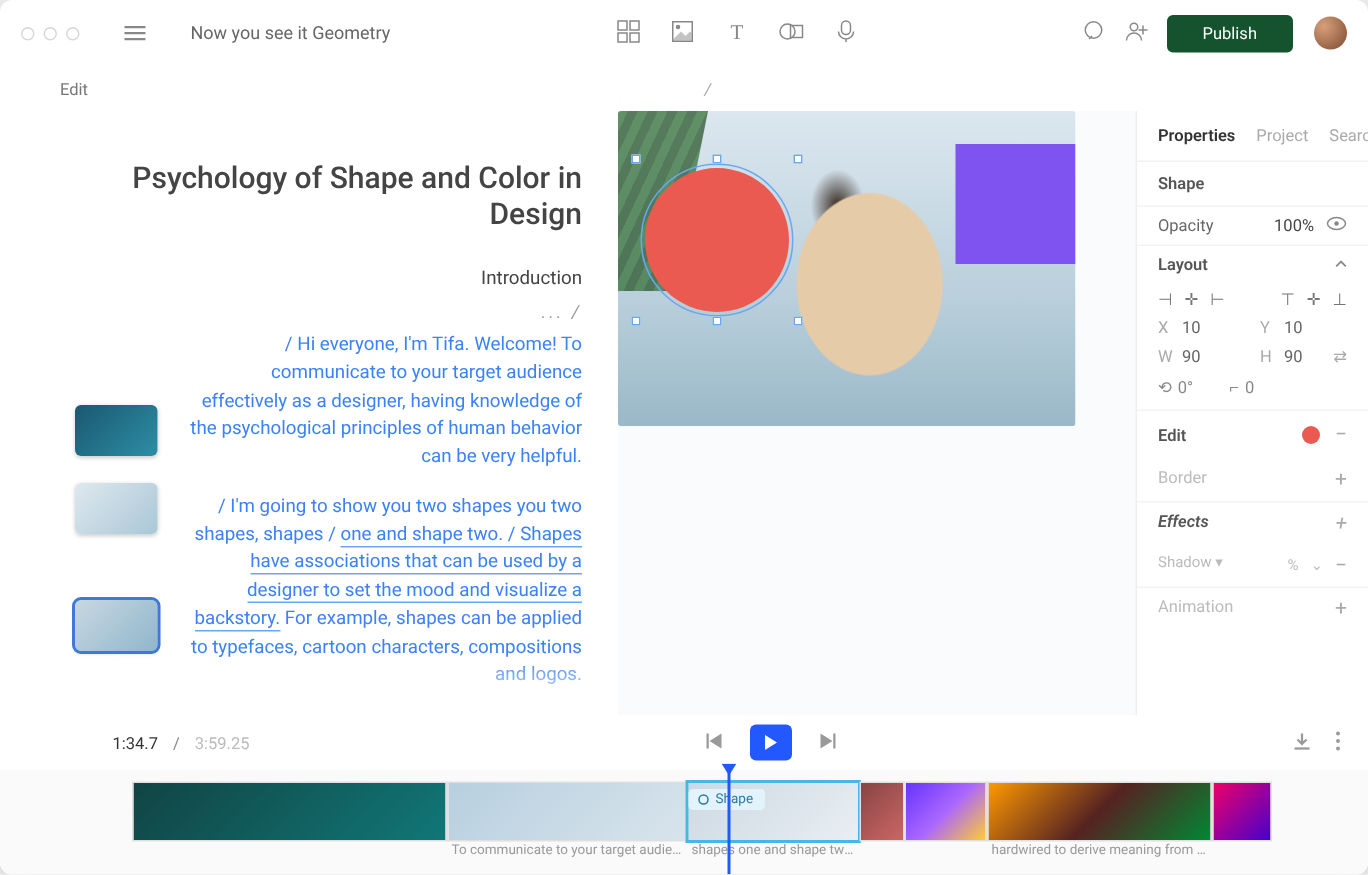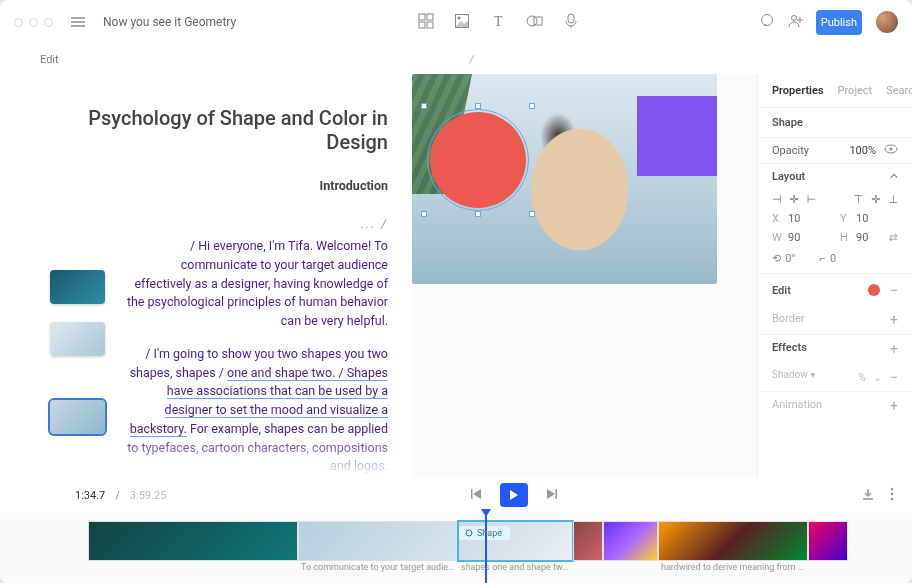--- a/index.html
+++ b/index.html
@@ -1,43 +1,43 @@
 <!DOCTYPE html>
 <html><head>
 <meta charset="utf-8">
 <style>
   * { box-sizing: border-box; margin: 0; padding: 0; }
   html, body { height: 100%; font-family: -apple-system, BlinkMacSystemFont, "Segoe UI", Roboto, sans-serif; font-size: 12px; color: #444; background:#eee; }
   .app { width:912px; height:583px; margin:0 auto; background:#fff; border-radius:8px; box-shadow: 0 6px 30px rgba(0,0,0,0.12); position:relative; overflow:hidden; display:flex; flex-direction:column; }
 
   
-  .topbar { height:44px; display:flex; align-items:center; padding:0 14px; gap:18px; }
+  .topbar { height:44px; display:flex; align-items:center; padding:0 14px; gap:30px; }
   .traffic { display:flex; gap:6px; }
   .dot { width:9px; height:9px; border-radius:50%; border:1px solid #d7d7d7; }
   .burger { cursor:pointer; }
   .burger svg { display:block; }
   .title { color:#666; font-size:12px; }
   .tool-group { margin:0 auto; display:flex; gap:22px; align-items:center; color:#888; }
   .tool-group span, .right-icons span { cursor:pointer; }
   .right-icons { display:flex; align-items:center; gap:14px; }
-  .publish-btn { background:#3b82f6; color:#fff; padding:6px 5px; border-radius:4px; font-size:11px; cursor:pointer; }
+  .publish-btn { background:#14532d; color:#fff; padding:6px 24px; border-radius:4px; font-size:11px; cursor:pointer; }
   .avatar { width:22px; height:22px; border-radius:50%; background: radial-gradient(circle at 30% 30%, #d7a07a, #7d4a30); }
 
   
   .secondbar { height:30px; display:flex; align-items:center; padding:0 18px 0 40px; color:#777; font-size:11px; }
   .secondbar .slash { margin-left:auto; margin-right:420px; color:#aaa; font-style:italic; }
 
   
   .main { flex:1; display:flex; overflow:hidden; }
   .script { width:412px; padding:8px 24px 0 50px; overflow:hidden; position:relative;text-align:right; }
   .script h1 { font-size:20px; font-weight:500; color:#444; margin:24px 0 24px; }
-  .intro-label { font-weight:700; font-size:12.5px; margin-left:75px; margin-bottom:24px; }
+  .intro-label { font-weight:400; font-size:12.5px; margin-left:75px; margin-bottom:8px; }
   .para-dots { margin-left:75px; color:#999; letter-spacing:2px; margin-bottom:6px; font-style:italic;}
   .speaker { margin-left:75px; color:#999; font-size:11px; margin-bottom:3px; }
-  .para { margin-left:75px; font-size:12.5px; line-height:1.5; color:#4c1d95; margin-bottom:14px; }
+  .para { margin-left:75px; font-size:12.5px; line-height:1.5; color:#3b82f6; margin-bottom:14px; }
   .para .underlined { border-bottom:1px solid #6aa7ef; }
   .thumb { position:absolute; width:55px; height:34px; border-radius:4px; box-shadow:0 1px 3px rgba(0,0,0,.2); background:#99b; }
   .thumb.pool   { top:196px; background:linear-gradient(135deg,#1a586f,#2d8ea6);}
   .thumb.face1  { top:248px; background:linear-gradient(135deg,#dfe8ee,#a9c7d6);}
   .thumb.face2  { top:326px; background:linear-gradient(135deg,#c9d7e1,#8fb7cc); outline:2px solid #3f79d8; outline-offset:0;}
 
   
   .script::after { content:""; position:absolute; left:0; right:0; bottom:0; height:40px; background:linear-gradient(180deg, rgba(255,255,255,0), #fff);}
 
   
@@ -276,21 +276,21 @@
         <span class="sec-title">Edit</span>
         <span class="swatch"></span>
         <span class="minus">−</span>
       </div>
 
       <div class="row muted">
         <span>Border</span>
         <span class="plus">+</span>
       </div>
 
-      <div class="row" style="border-top:1px solid #f3f3f3;">
+      <div class="row" style="border-top:1px solid #f3f3f3;font-style:italic;">
         <span class="sec-title">Effects</span>
         <span class="plus">+</span>
       </div>
       <div class="row muted" style="font-size:10px;">
         <span><span>Shadow</span> <span>▾</span></span>
         <span style="display:flex;gap:8px;align-items:center;">
           <span>%</span>
           <span>⌄</span>
           <span class="minus">−</span>
         </span>

